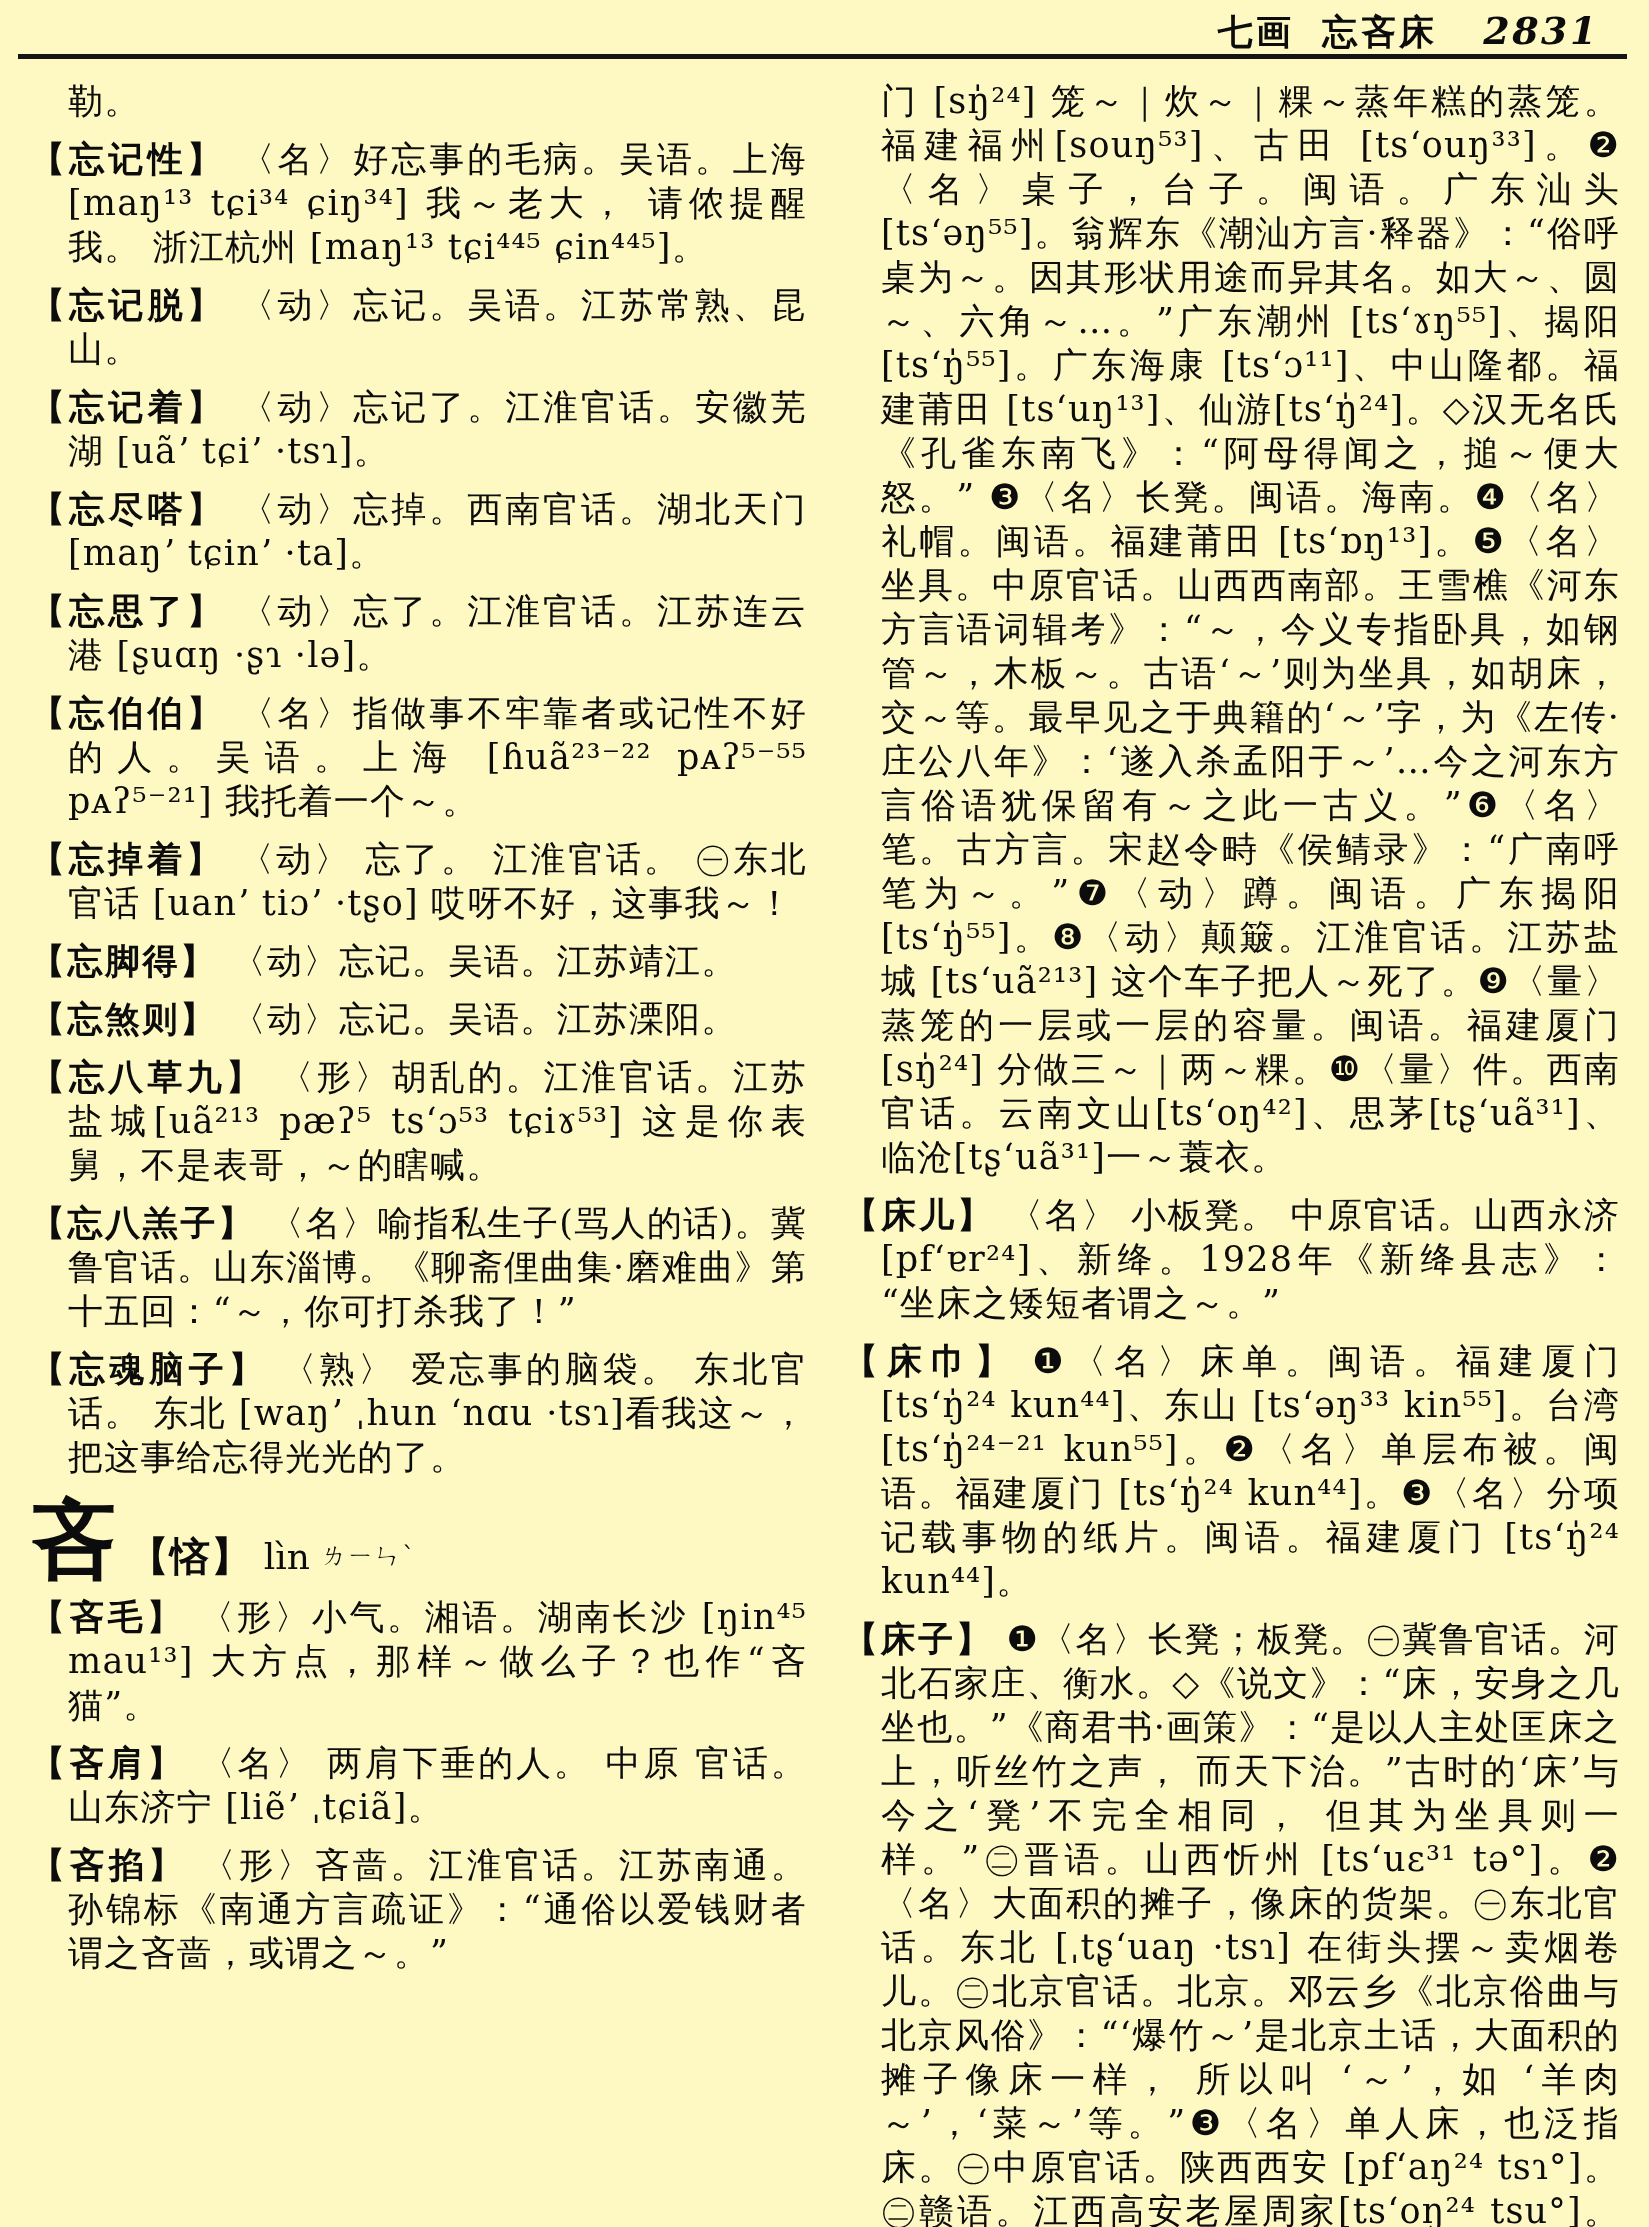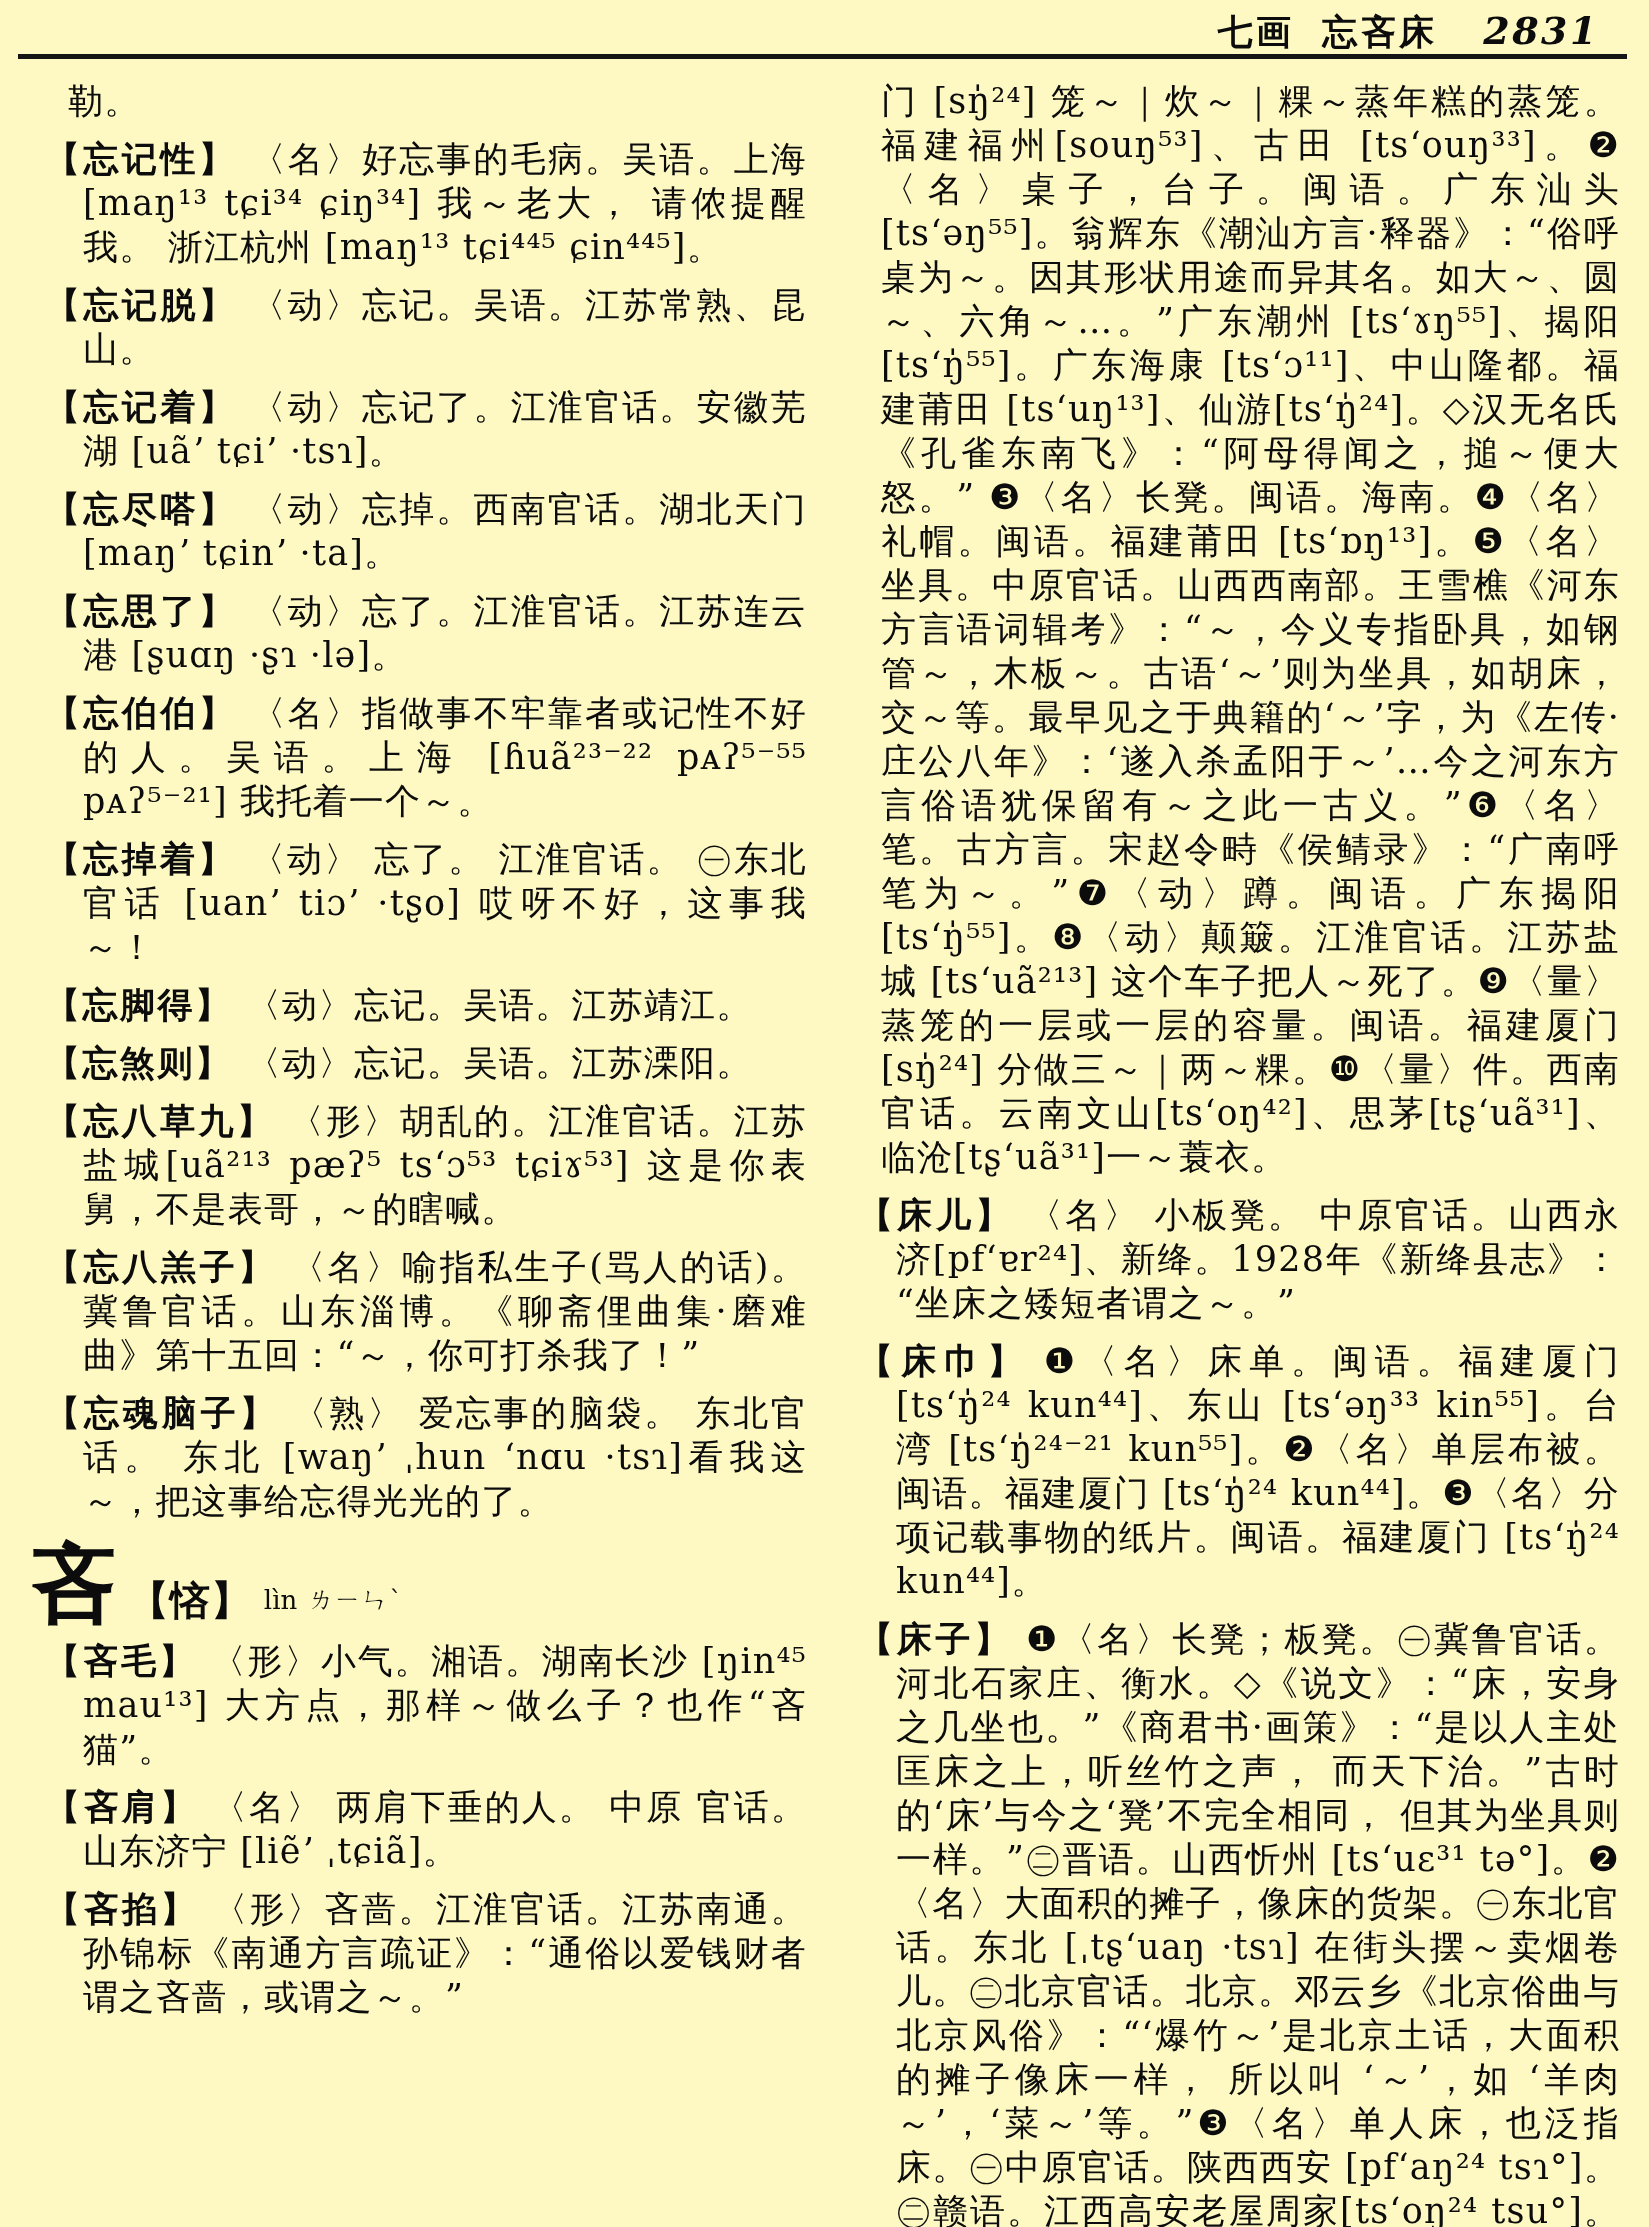--- a/index.html
+++ b/index.html
@@ -20,28 +20,28 @@
     background:#151515;
   }
   .col {
     position:absolute; top:79px; width:777px;
     font-size:35px; line-height:44px; letter-spacing:1.2px;
     text-align:justify; text-justify:inter-character;
   }
   .col-left  { left:30px; }
   .col-right { left:843px; }
   .cont  { margin:0 0 0 0; padding-left:38px; }
-  .entry { margin:14px 0 0 15px; padding-left:38px; text-indent:-38px; }
+  .entry { margin:14px 0 0 0; padding-left:38px; text-indent:-38px; }
   .hw { font-weight:bold; letter-spacing:2.5px; margin-right:13.2px; }
   .bighead {
     margin:20px 0 5px 0; display:flex; align-items:flex-end; gap:11.5px;
   }
   .bigchar { font-size:86px; line-height:0.95; font-weight:bold; flex:0 0 auto; }
   .variant { font-weight:bold; font-size:40px; line-height:46px; flex:0 0 auto; padding-bottom:1.6px; }
-  .pinyin  { font-size:26px; line-height:41px; flex:0 0 auto; padding-bottom:3.3px; letter-spacing:0; }
+  .pinyin  { font-size:36px; line-height:41px; flex:0 0 auto; padding-bottom:3.3px; letter-spacing:0; }
   .zhuyin  { font-size:25px; line-height:36px; flex:0 0 auto; padding-bottom:6.6px; letter-spacing:1.6px; }
   .headbody{ flex:1 1 auto; padding-bottom:0; }
 </style>
 </head>
 <body>
 
 <div class="page">
 
   <div class="header">
     <div class="hdr-group">

